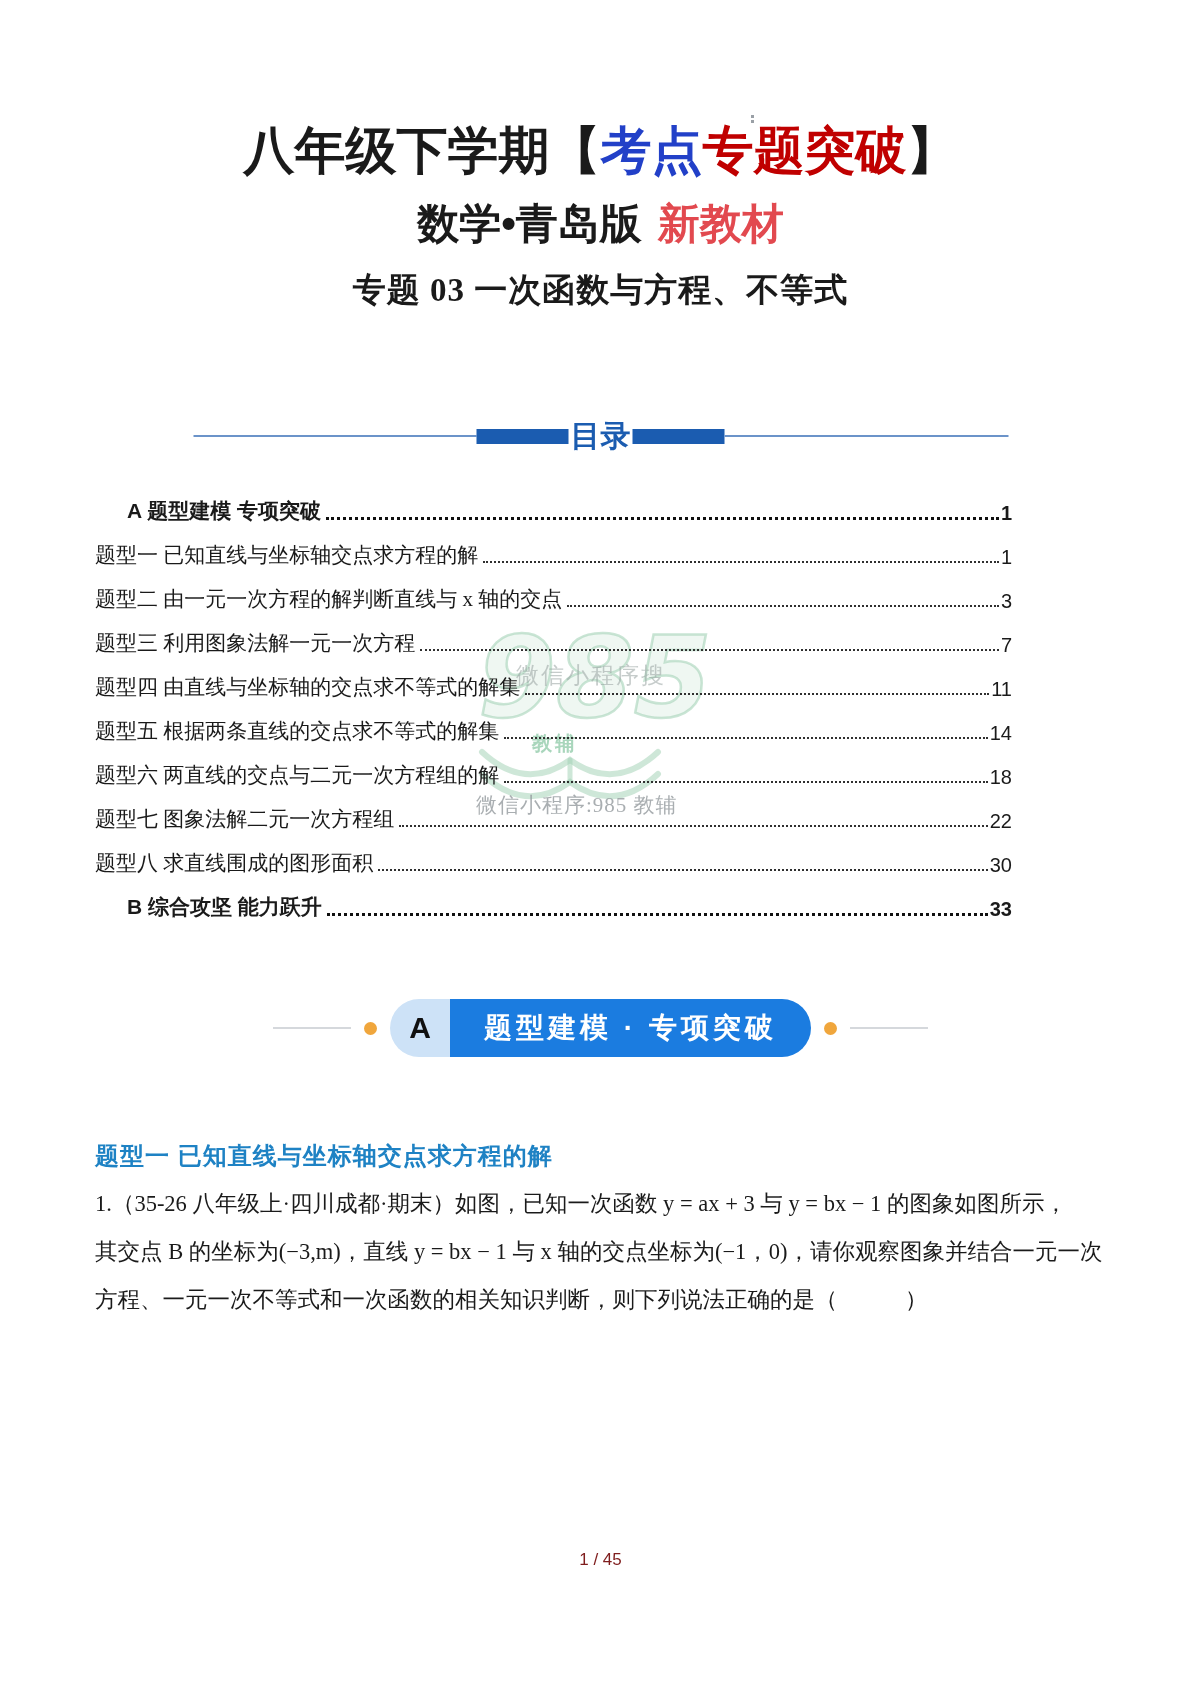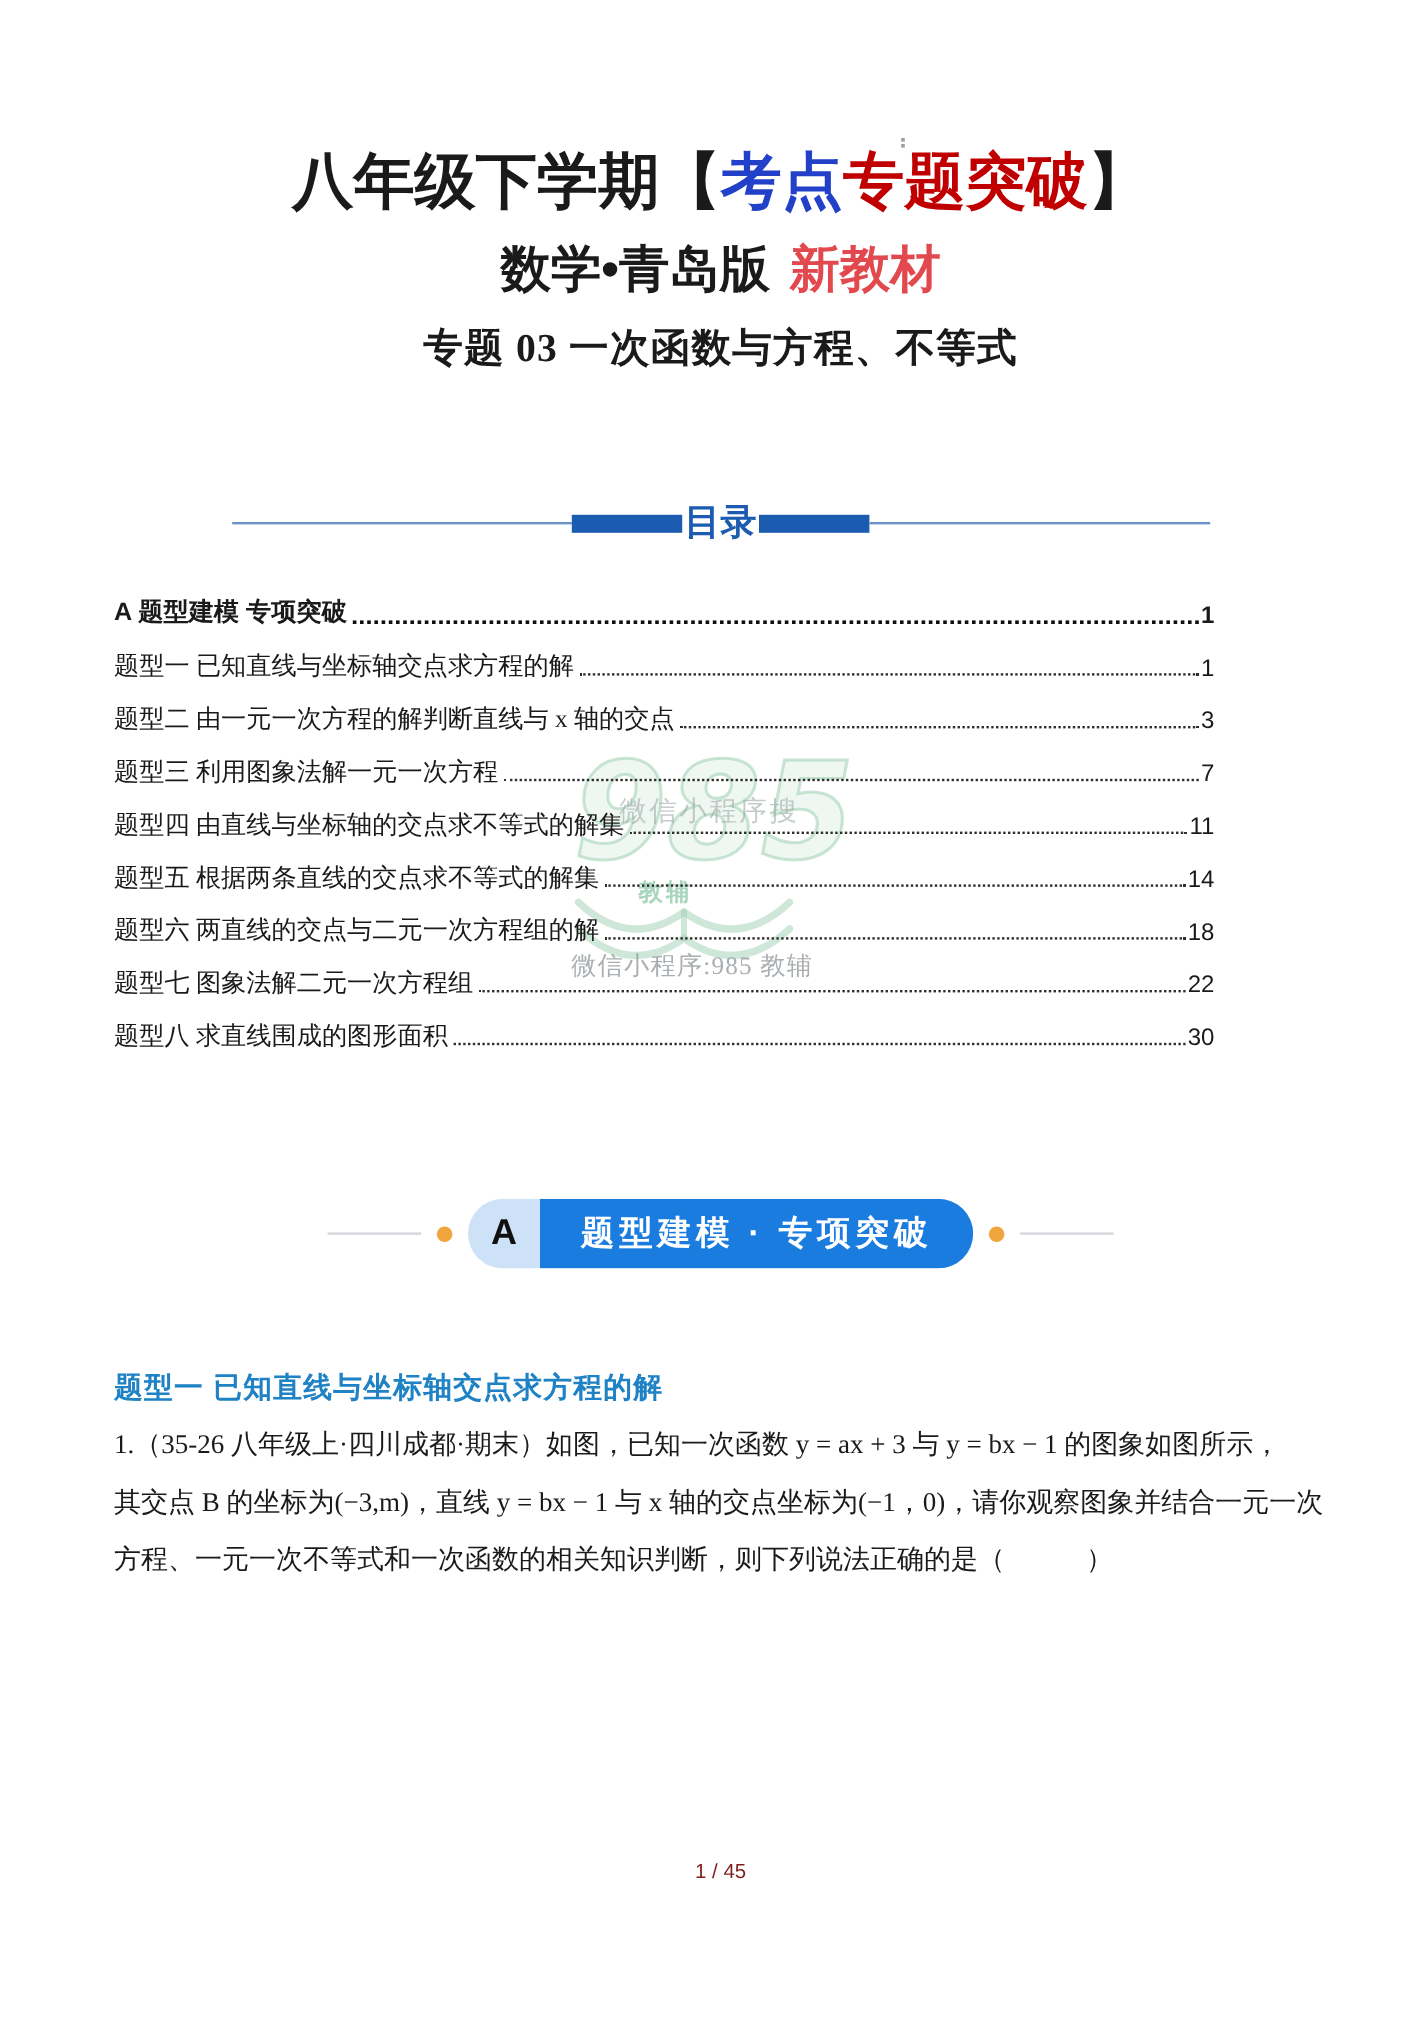--- a/index.html
+++ b/index.html
@@ -32,21 +32,21 @@
   .bar{width:92px;height:15px;background:var(--toc-blue);}
   .toc-title{font-size:30px;font-weight:bold;color:var(--toc-blue);line-height:1;padding:0 2px;}
 
   
   .toc-list{position:absolute;left:95px;top:487px;width:917px;z-index:2;}
   .toc-row{display:flex;align-items:flex-end;height:44px;box-sizing:border-box;
     padding-bottom:8px;font-size:21px;}
   .toc-label{white-space:nowrap;line-height:1.15;}
   .toc-dots{flex:1;border-bottom:2px dotted #2f2f2f;margin:0 2px 4px 5px;}
   .toc-page{font-family:"Liberation Sans","DejaVu Sans",sans-serif;font-size:20px;line-height:1;}
-  .toc-row.section{font-family:"Liberation Sans","DejaVu Sans",sans-serif;font-weight:bold;}
+  .toc-row.section{font-family:"Liberation Sans","DejaVu Sans",sans-serif;font-weight:bold;margin-left:32px;}
   .toc-row.section .toc-dots{border-bottom:3px dotted #101010;margin-bottom:3px;}
   .toc-row.section .toc-page{font-weight:bold;}
 
   
   .watermark{position:absolute;left:420px;top:628px;width:310px;height:200px;z-index:1;pointer-events:none;}
   .wm-search{position:absolute;left:96px;top:32px;font-size:23px;color:rgba(152,163,160,.55);
     letter-spacing:2px;white-space:nowrap;}
   .wm-big{position:absolute;left:58px;top:-12px;font-family:"DejaVu Sans",sans-serif;font-size:112px;
     font-style:italic;font-weight:bold;line-height:1.1;color:rgba(173,216,190,.20);
     -webkit-text-stroke:2.5px rgba(158,208,178,.55);}
@@ -157,20 +157,25 @@
       <span class="toc-dots"></span>
       <span class="toc-page">22</span>
     </div>
 
     <div class="toc-row">
       <span class="toc-label">题型八 求直线围成的图形面积</span>
       <span class="toc-dots"></span>
       <span class="toc-page">30</span>
     </div>
 
+    <div class="toc-row section">
+      <span class="toc-label">B 综合攻坚 能力跃升</span>
+      <span class="toc-dots"></span>
+      <span class="toc-page">33</span>
+    </div>
   </div>
 
   <div class="badge-row">
     <div class="bline"></div>
     <div class="bdot"></div>
     <div class="badge">
       <div class="badge-a">A</div>
       <div class="badge-label">题型建模 · 专项突破</div>
     </div>
     <div class="bdot"></div>

